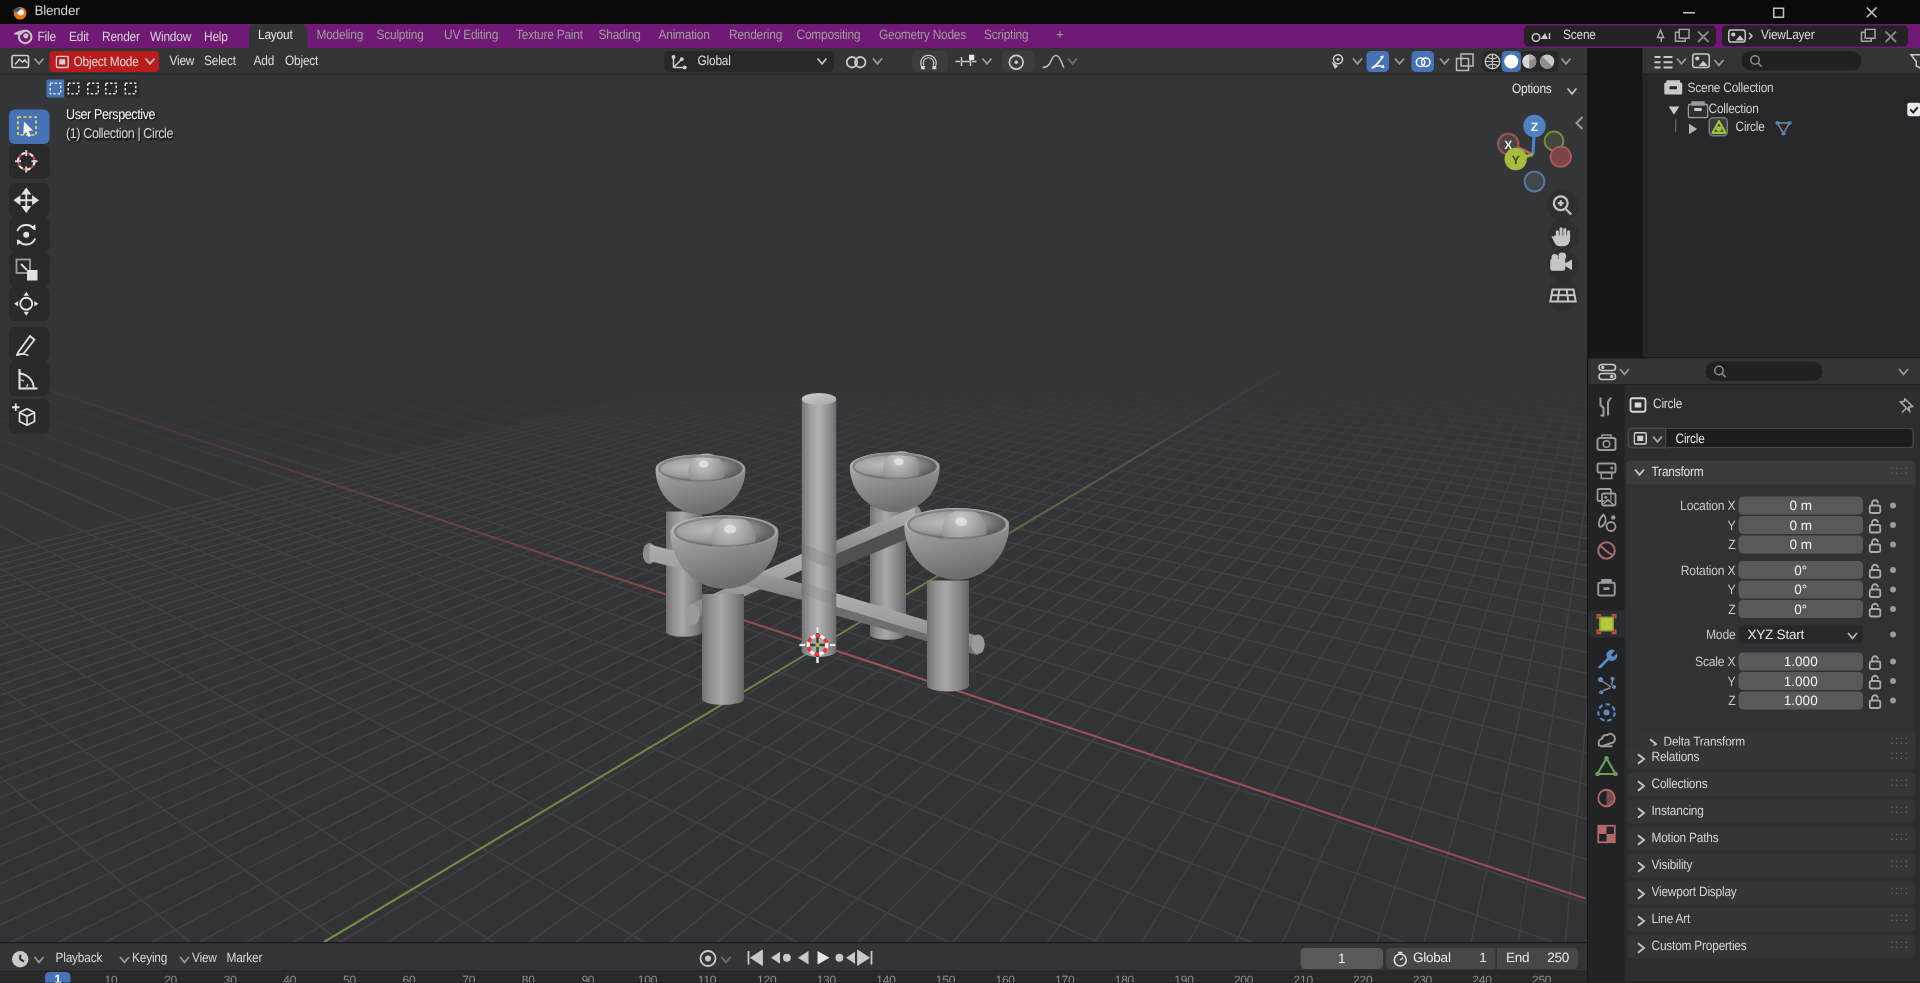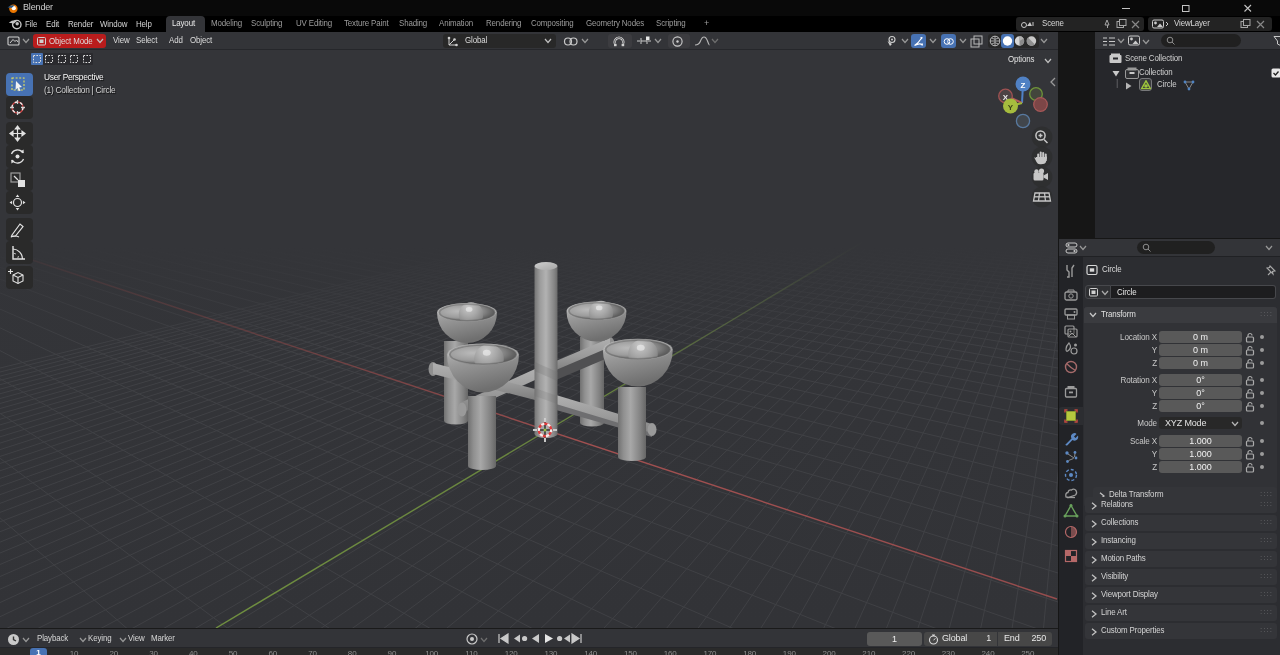--- a/index.html
+++ b/index.html
@@ -21,21 +21,21 @@
       <line x1="1" y1="3.5" x2="9" y2="3.5" stroke="#c3c3c3" stroke-width="1"></line>
     </svg>
  <svg class="abs" style="left:1181px;top:4px" width="10" height="9">
       <rect x="1.5" y="1.5" width="6.5" height="6" fill="none" stroke="#c3c3c3" stroke-width="1"></rect>
     </svg>
  <svg class="abs" style="left:1243px;top:4px" width="10" height="9">
       <path d="M 1.5 1 L 8 7.5 M 8 1 L 1.5 7.5" stroke="#c3c3c3" stroke-width="1.1"></path>
     </svg>
 </div>
 
-<div class="abs" style="left:0;top:16px;width:1280px;height:16px;background:#000000">
+<div class="abs" style="left:0;top:16px;width:1280px;height:16px;background:#701a75">
  <svg class="abs" style="left:8px;top:2px" width="15" height="12" viewBox="0 0 15 12">
       <circle cx="8.8" cy="6.6" r="4.2" fill="none" stroke="#c3c3c3" stroke-width="1.4"></circle>
       <circle cx="9.2" cy="5.8" r="1.7" fill="#c3c3c3"></circle>
       <path d="M 0.8 4.8 Q 4.8 1.4 9.2 2.7 L 6 5.4 Z" fill="#c3c3c3"></path>
     </svg>
  <span class="abs sx" style="left:25px;top:3px;color:#d3d3d3;font-size:9px">File</span>
     <span class="abs sx" style="left:46px;top:3px;color:#d3d3d3;font-size:9px">Edit</span>
     <span class="abs sx" style="left:68px;top:3px;color:#d3d3d3;font-size:9px">Render</span>
     <span class="abs sx" style="left:100px;top:3px;color:#d3d3d3;font-size:9px">Window</span>
     <span class="abs sx" style="left:136px;top:3px;color:#d3d3d3;font-size:9px">Help</span>
@@ -864,21 +864,21 @@
       <div class="abs" style="left:177px;top:152px;width:4px;height:4px;border-radius:2px;background:#9b9b9b"></div>
 <span class="abs sxr" style="left:0;top:162px;width:74px;text-align:right;color:#c8c8c8;font-size:9px">Z</span>
 <div class="abs" style="left:76px;top:161px;width:83px;height:12px;background:#595959;border-radius:3px;color:#f1f1f1;font-size:9px;text-align:center;line-height:12px;">0°</div>
 <svg class="abs" style="left:162px;top:162px" width="11" height="11">
         <rect x="1.5" y="5" width="7" height="5" rx="1" fill="none" stroke="#ababab" stroke-width="1.2"></rect>
         <path d="M 3 5 V 3.5 a 2 2 0 0 1 4 0" fill="none" stroke="#ababab" stroke-width="1.2"></path>
       </svg>
       <div class="abs" style="left:177px;top:165px;width:4px;height:4px;border-radius:2px;background:#9b9b9b"></div>
 <span class="abs sxr" style="left:0;top:179px;width:74px;text-align:right;color:#c8c8c8;font-size:9px">Mode</span>
 <div class="abs" style="left:76px;top:178px;width:83px;height:12px;background:#282828;border-radius:3px;color:#e3e3e3;font-size:9px;text-align:center;line-height:12px;">
-        <span style="display:block;text-align:left;padding-left:6px">XYZ Mode</span>
+        <span style="display:block;text-align:left;padding-left:6px">XYZ Start</span>
       </div>
 <svg class="abs" style="left:148px;top:182px" width="8" height="6">
         <path d="M 1 1 L 4 4.5 L 7 1" fill="none" stroke="#b5b5b5" stroke-width="1.2"></path>
       </svg>
 <div class="abs" style="left:177px;top:182px;width:4px;height:4px;border-radius:2px;background:#9b9b9b"></div>
 <span class="abs sxr" style="left:0;top:197px;width:74px;text-align:right;color:#c8c8c8;font-size:9px">Scale X</span>
 <div class="abs" style="left:76px;top:196px;width:83px;height:12px;background:#595959;border-radius:3px;color:#f1f1f1;font-size:9px;text-align:center;line-height:12px;">1.000</div>
 <svg class="abs" style="left:162px;top:197px" width="11" height="11">
         <rect x="1.5" y="5" width="7" height="5" rx="1" fill="none" stroke="#ababab" stroke-width="1.2"></rect>
         <path d="M 3 5 V 3.5 a 2 2 0 0 1 4 0" fill="none" stroke="#ababab" stroke-width="1.2"></path>

